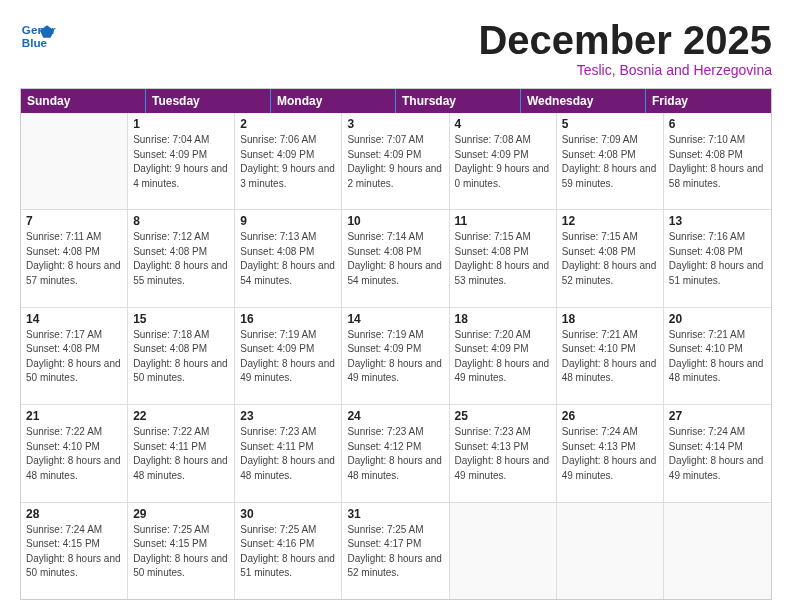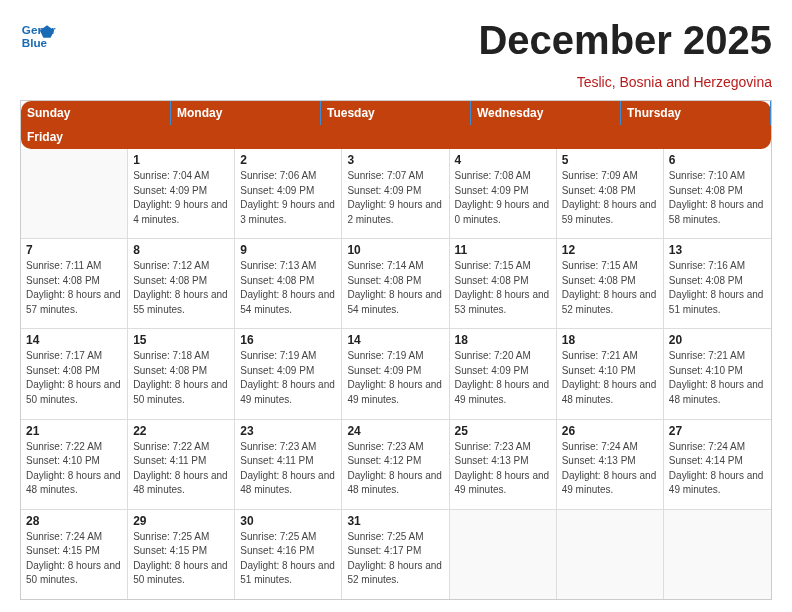--- a/index.html
+++ b/index.html
@@ -36,34 +36,33 @@
       text-align: right;
     }
     .main-title {
       font-size: 40px;
       font-weight: bold;
       color: #222;
       line-height: 1.1;
     }
     .subtitle {
       font-size: 14px;
-      color: #b91c1c;
-      margin-top: 12px;
+      color: #a21caf;
+      margin-top: 0;
     }
     .calendar {
       flex: 1;
       display: flex;
       flex-direction: column;
       border: 1px solid #ccc;
     }
     .cal-header-row {
       display: grid;
-      grid-template-columns: repeat(5, 1fr);
-      background: #c2410c;
-      border-radius: 10px;
+      grid-template-columns: repeat(6, 1fr);
+      background: #701a75;
     }
     .cal-header-cell {
       color: #fff;
       font-weight: bold;
       font-size: 12px;
       padding: 5px 6px;
       text-align: left;
       border-right: 1px solid #3a8bd5;
     }
     .cal-header-cell:last-child { border-right: none; }
@@ -116,24 +115,24 @@
     </div>
     <div class="title-section">
       <div class="main-title">December 2025</div>
       <div class="subtitle">Teslic, Bosnia and Herzegovina</div>
     </div>
   </div>
 
   <div class="calendar">
     <div class="cal-header-row">
     <div class="cal-header-cell">Sunday</div>
+        <div class="cal-header-cell">Tuesday</div>
         <div class="cal-header-cell">Monday</div>
-        <div class="cal-header-cell">Tuesday</div>
+        <div class="cal-header-cell">Thursday</div>
         <div class="cal-header-cell">Wednesday</div>
-        <div class="cal-header-cell">Thursday</div>
         <div class="cal-header-cell">Friday</div>
       </div>
     <div class="cal-body">
     <div class="cal-row">
           <div class="cal-cell empty"></div>
           <div class="cal-cell">
             <span class="cell-day">1</span>
             <div class="cell-info">Sunrise: 7:04 AM<br>Sunset: 4:09 PM<br>Daylight: 9 hours and 4 minutes.</div>
           </div>
           <div class="cal-cell">

